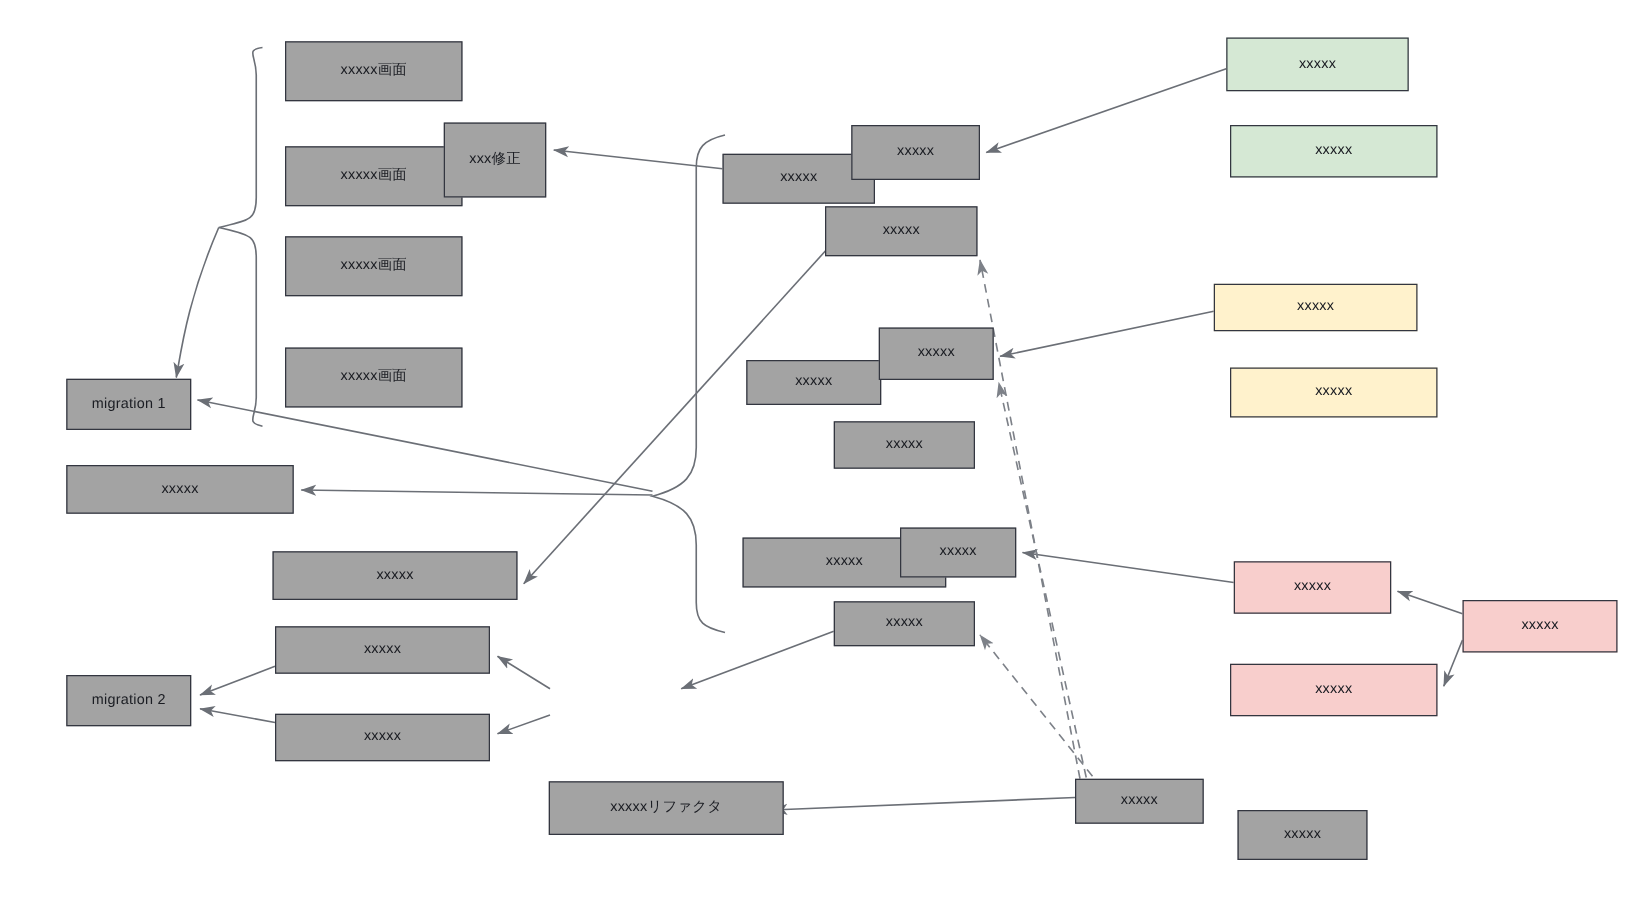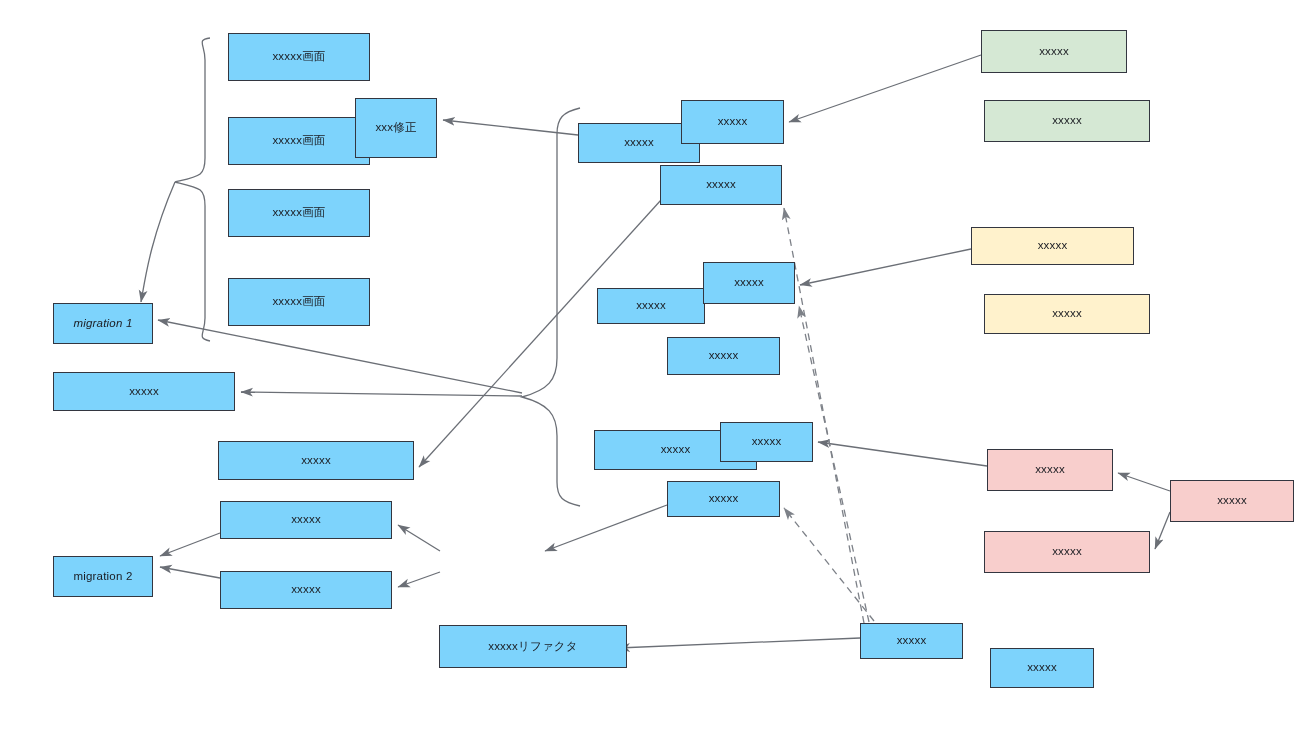--- a/index.html
+++ b/index.html
@@ -43,21 +43,21 @@
     text-align: center;
     line-height: 1.15;
   }
   .node .lbl {
     font-size: 11.5px;
     color: #1a1c22;
     letter-spacing: 0.2px;
     white-space: nowrap;
     pointer-events: none;
   }
-  .fill-blue   { background: #7dd3fc; }
+  .fill-blue   { background: #a3a3a3; }
   .fill-green  { background: #d5e8d4; }
   .fill-yellow { background: #fff2cc; }
   .fill-pink   { background: #f8cecc; }
 </style>
 </head>
 <body>
 
 <div id="canvas">
 
   <svg id="edge-layer" viewBox="0 0 1300 731" xmlns="http://www.w3.org/2000/svg">
@@ -136,33 +136,33 @@
       </div>
       <div class="node fill-blue" style="left: 355px; top: 98px; width: 82px; height: 60px; z-index: 4; align-items: center;">
         <span class="lbl">xxx修正</span>
       </div>
       <div class="node fill-blue" style="left: 228px; top: 189px; width: 142px; height: 48px; z-index: 2;">
         <span class="lbl">xxxxx画面</span>
       </div>
       <div class="node fill-blue" style="left: 228px; top: 278px; width: 142px; height: 48px; z-index: 2;">
         <span class="lbl">xxxxx画面</span>
       </div>
-      <div class="node fill-blue" style="left: 53px; top: 303px; width: 100px; height: 41px; z-index: 3; font-style: italic;">
+      <div class="node fill-blue" style="left: 53px; top: 303px; width: 100px; height: 41px; z-index: 3;">
         <span class="lbl">migration 1</span>
       </div>
       <div class="node fill-blue" style="left: 53px; top: 372px; width: 182px; height: 39px; z-index: 3;">
         <span class="lbl">xxxxx</span>
       </div>
       <div class="node fill-blue" style="left: 218px; top: 441px; width: 196px; height: 39px; z-index: 3;">
         <span class="lbl">xxxxx</span>
       </div>
       <div class="node fill-blue" style="left: 220px; top: 501px; width: 172px; height: 38px; z-index: 3;">
         <span class="lbl">xxxxx</span>
       </div>
-      <div class="node fill-blue" style="left: 53px; top: 540px; width: 100px; height: 41px; z-index: 3; margin-top: 16px;">
+      <div class="node fill-blue" style="left: 53px; top: 540px; width: 100px; height: 41px; z-index: 3;">
         <span class="lbl">migration 2</span>
       </div>
       <div class="node fill-blue" style="left: 220px; top: 571px; width: 172px; height: 38px; z-index: 3;">
         <span class="lbl">xxxxx</span>
       </div>
       <div class="node fill-blue" style="left: 423px; top: 625px; width: 188px; height: 43px; z-index: 3; margin-left: 16px;">
         <span class="lbl">xxxxxリファクタ</span>
       </div>
       <div class="node fill-blue" style="left: 578px; top: 123px; width: 122px; height: 40px; z-index: 2;">
         <span class="lbl">xxxxx</span>

